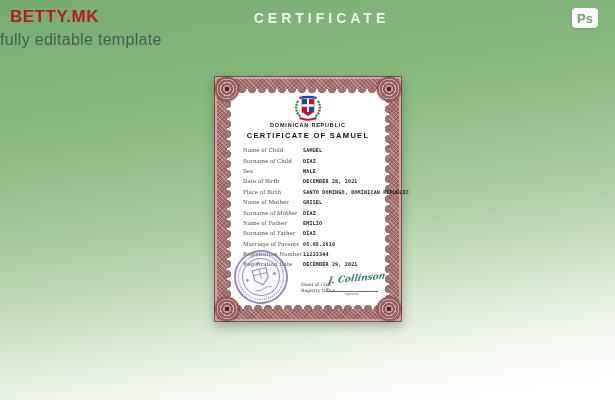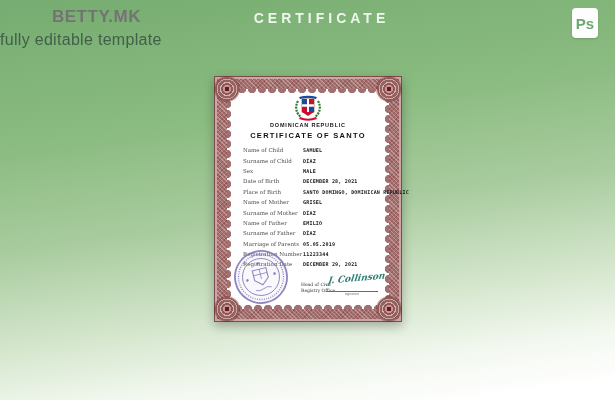--- a/index.html
+++ b/index.html
@@ -2,25 +2,25 @@
 <html><head>
 <meta charset="utf-8">
 <style>
   html,body{margin:0;padding:0;}
   body{
     width:615px;height:400px;overflow:hidden;position:relative;
     font-family:"Liberation Sans",sans-serif;
     background:linear-gradient(172deg,#76ac71 0%,#8abb80 30%,#a8cb9e 52%,#d4e6cc 72%,#f3f8f0 86%,#ffffff 96%);
   }
   
-  .brand{position:absolute;left:10px;top:7px;font-size:17px;font-weight:900;color:#737373;letter-spacing:.5px;margin-left:42px;}
+  .brand{position:absolute;left:10px;top:7px;font-size:17px;font-weight:900;color:#b91c1c;letter-spacing:.5px;}
   .tagline{position:absolute;left:0;top:31px;font-size:16px;color:#41604a;letter-spacing:.3px;}
   .page-title{position:absolute;left:0;right:0;top:10px;text-align:center;font-size:14px;font-weight:600;color:#eff6ee;letter-spacing:4px;padding-left:28px;}
-  .ps-badge{position:absolute;right:17px;top:8px;width:26px;height:30px;border-radius:4px;background:#fdfdfd;
-    display:flex;align-items:center;justify-content:center;font-size:15px;font-weight:700;color:#6ea86d;
+  .ps-badge{position:absolute;right:17px;top:8px;width:26px;height:20px;border-radius:4px;background:#fdfdfd;
+    display:flex;align-items:center;justify-content:center;font-size:13px;font-weight:700;color:#6ea86d;
     box-shadow:0 1px 2px rgba(0,0,0,.15);}
   
   .cert{
     position:absolute;left:214px;top:76px;width:188px;height:246px;
     background:
       repeating-linear-gradient(45deg,rgba(255,243,243,.30) 0 1px,rgba(0,0,0,0) 1px 3px),
       repeating-linear-gradient(-45deg,rgba(110,24,28,.28) 0 1px,rgba(0,0,0,0) 1px 3px),
       #a2706e;
     box-shadow:0 4px 10px rgba(0,0,0,.28), inset 0 0 0 1px #7c4b4b, inset 0 0 0 3px #cba6a4;
   }
@@ -92,21 +92,21 @@
       <rect x="16" y="5" width="5" height="5.5" fill="#c8102e"></rect>
       <rect x="9" y="12.5" width="5" height="5.5" fill="#c8102e"></rect>
       <rect x="16" y="12.5" width="5" height="5.5" fill="#1b4a9e"></rect>
       <rect x="14" y="5" width="2" height="13" fill="#ffffff"></rect>
       <rect x="9" y="10.5" width="12" height="2" fill="#ffffff"></rect>
       <polygon points="9,18 21,18 15,22" fill="#c8102e"></polygon>
       <path d="M7,23 Q15,26.5 23,23 L24,25 Q15,28.5 6,25 Z" fill="#c8102e"></path>
     </svg>
 
     <div class="country">DOMINICAN REPUBLIC</div>
-    <div class="cert-title">CERTIFICATE OF SANTO</div>
+    <div class="cert-title">CERTIFICATE OF SAMUEL</div>
 
     <div class="rows">
       <div class="row">
           <span class="lbl">Name of Child</span>
           <span class="val">SAMUEL</span>
         </div>
       <div class="row">
           <span class="lbl">Surname of Child</span>
           <span class="val">DÍAZ</span>
         </div>

